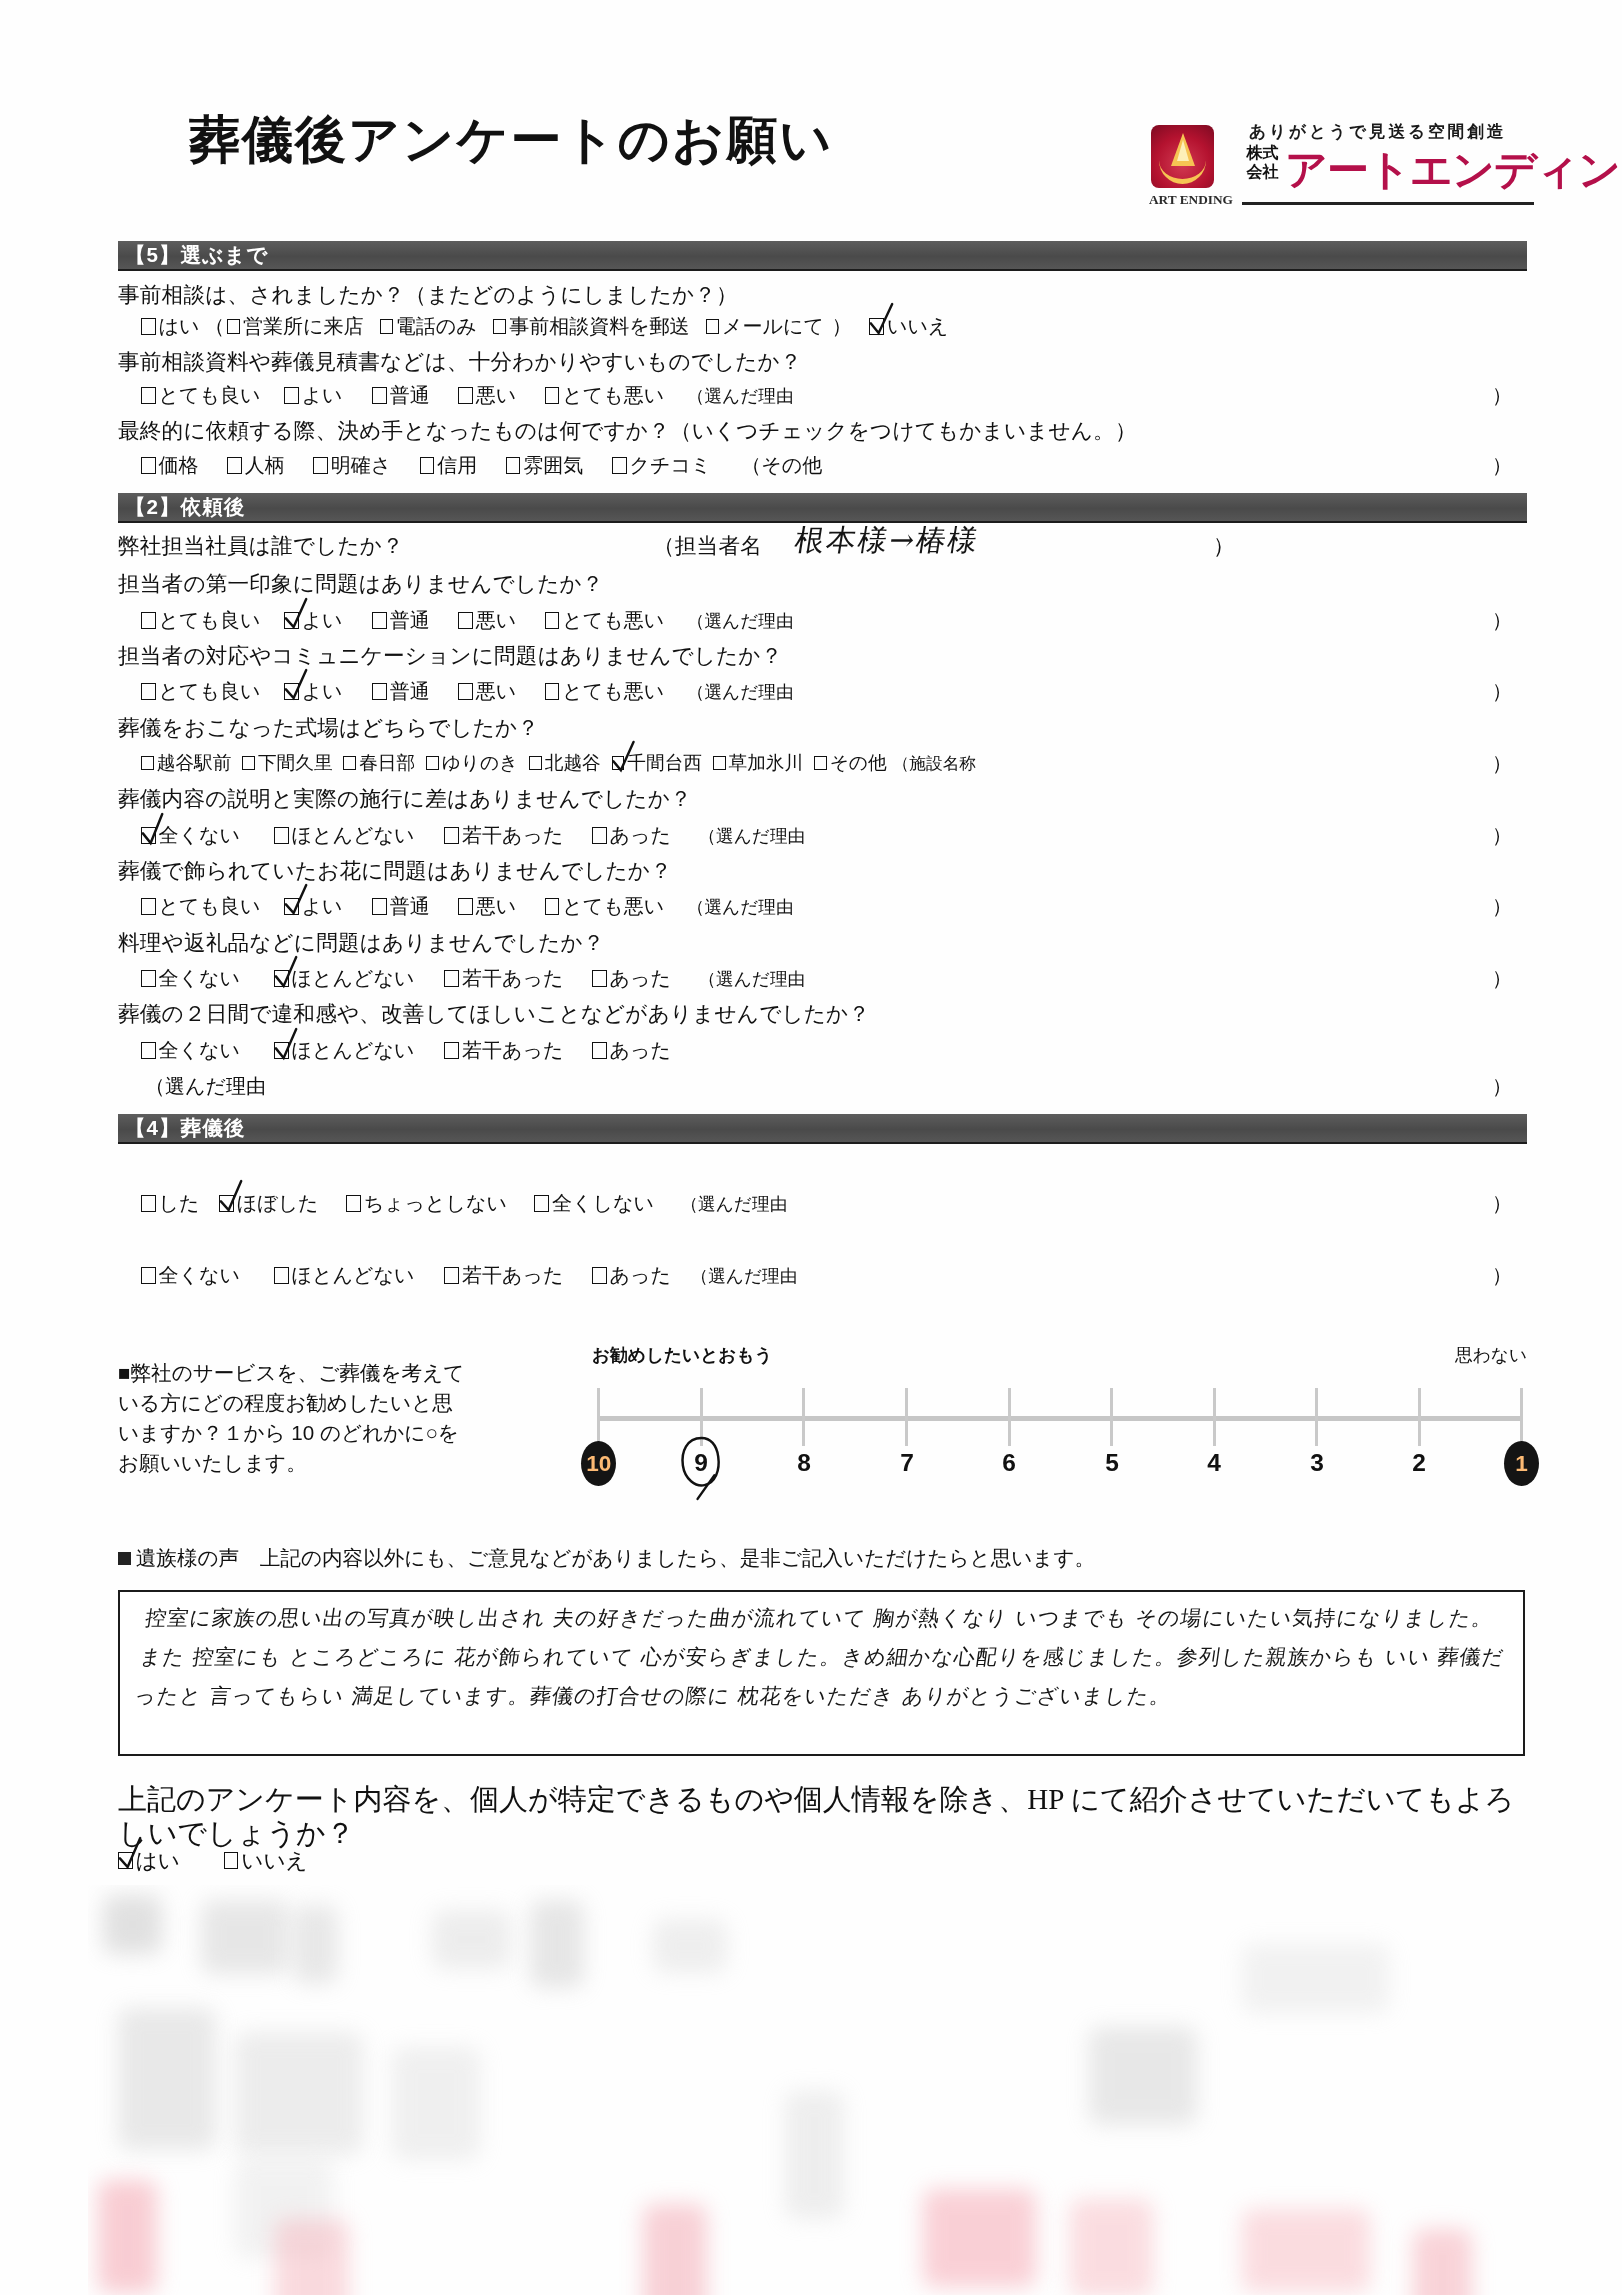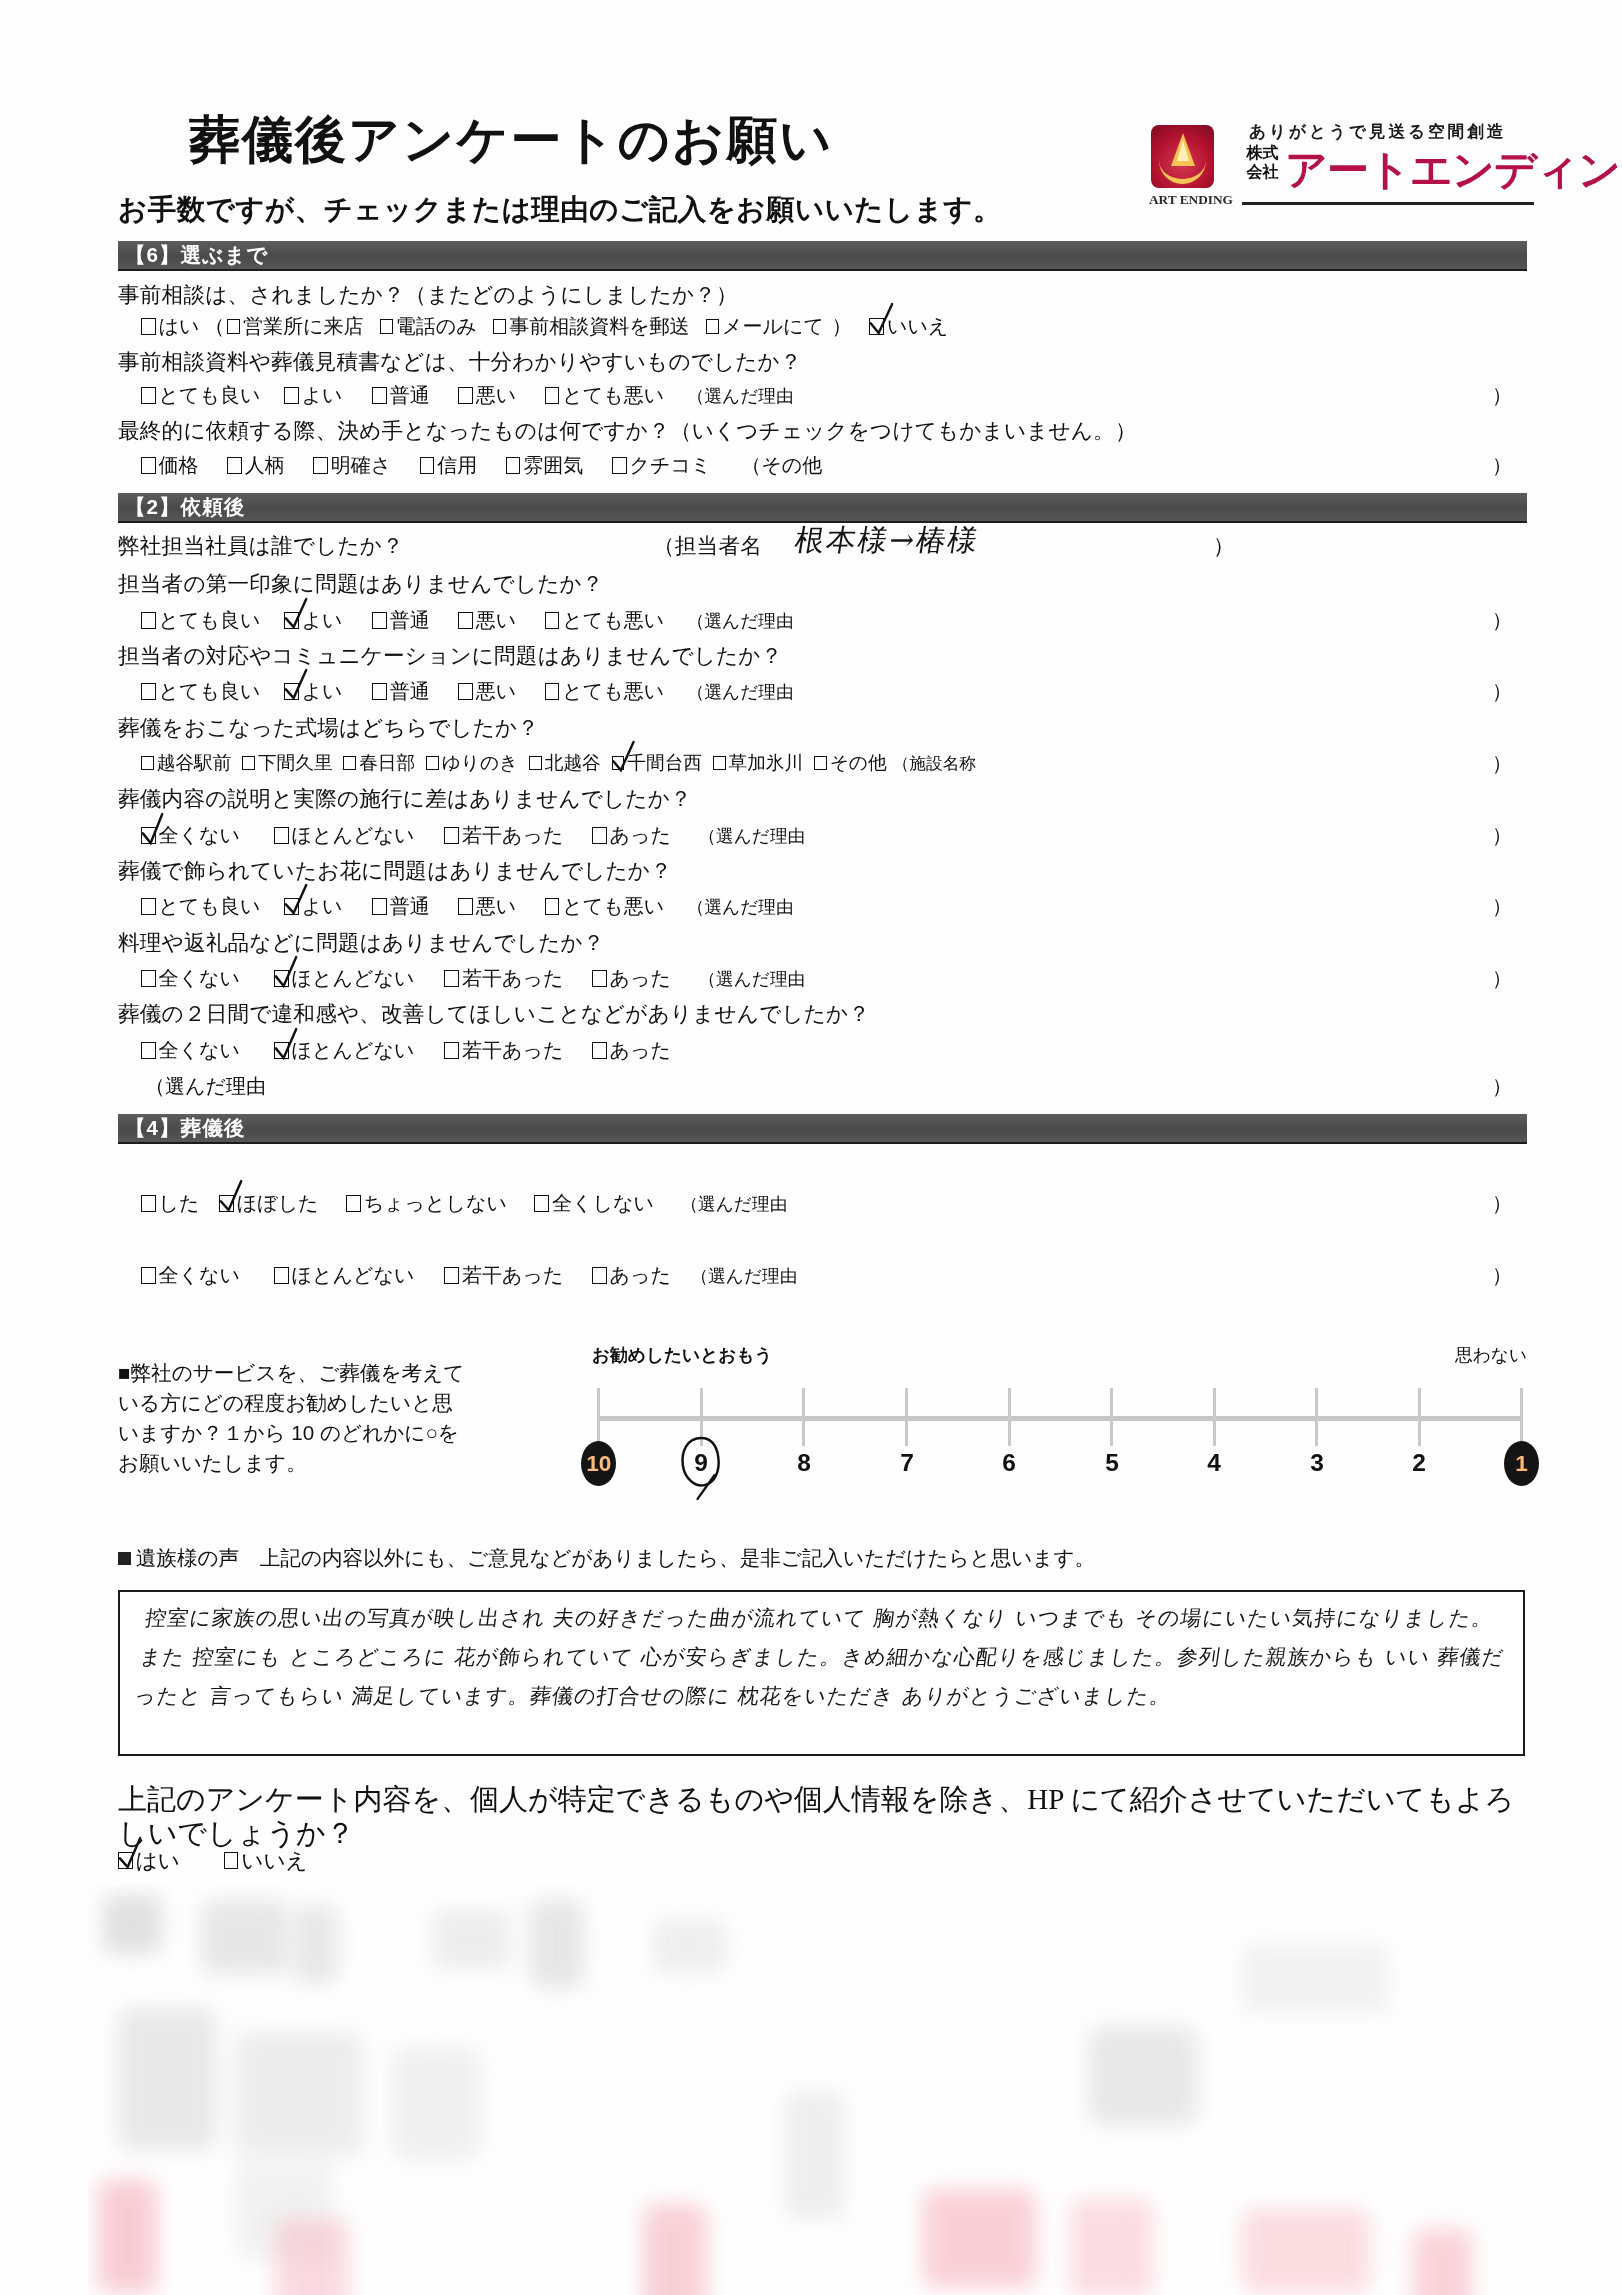--- a/index.html
+++ b/index.html
@@ -138,37 +138,36 @@
   }
   .fade .blob{position:absolute;border-radius:10.8px;filter:blur(10.8px);}
 </style>
 </head>
 <body>
 
 <div class="page">
 
   <div class="header">
     <div class="doc-title">葬儀後アンケートのお願い</div>
-    <div class="doc-sub">お手数ですが、チェックまたは理由のご記入をお願いいたします。</div>
 
     <div class="logo-wrap">
       <div class="logo-mark">
         <div class="flame"></div>
           <div class="flame2"></div>
           <div class="bowl"></div>
       </div>
       <div class="logo-en">ART ENDING</div>
       <div class="logo-tag">ありがとうで見送る空間創造</div>
       <div class="logo-kabu">株式会社</div>
       <div class="logo-name"><span>アートエンディング</span></div>
       <div class="logo-rule"></div>
     </div>
   </div>
 
-  <div class="secbar" style="top:241px">【6】選ぶまで</div>
+  <div class="secbar" style="top:241px">【5】選ぶまで</div>
 
   <div class="q" style="left:118px;top:280px">事前相談は、されましたか？（またどのようにしましたか？）</div>
   <div class="opts" style="left:141px;top:313px">
     <span class="opt">
         <span class="box"></span>
         <span class="lbl">はい</span>
       </span>
     <span class="paren" style="margin:0 2.9px 0 -11.8px">（</span>
     <span class="opt">
         <span class="box sm"></span>

